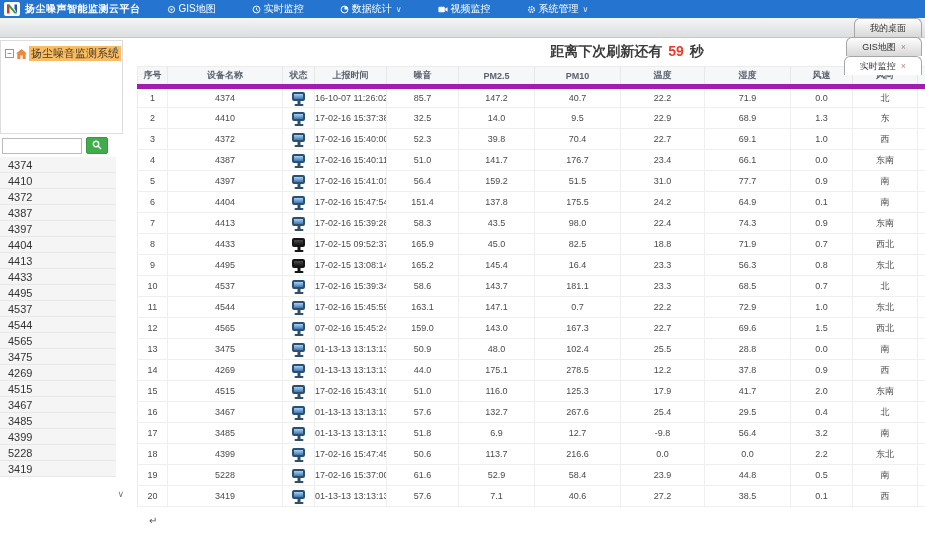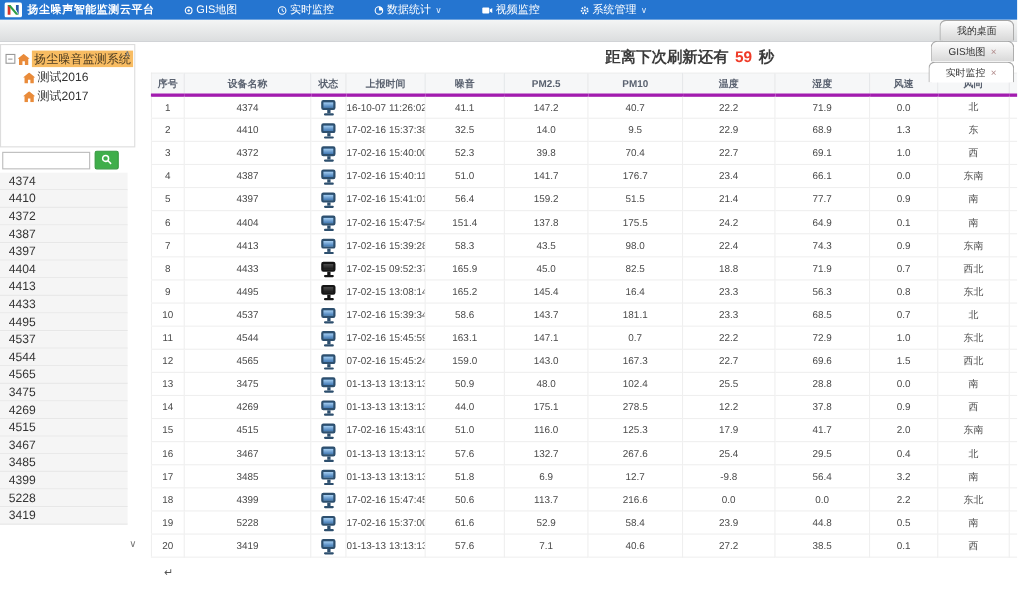--- a/index.html
+++ b/index.html
@@ -54,21 +54,21 @@
                  font-size:11px; color:#333; padding-left:8px; cursor:pointer; }
 
   
   .main { position:absolute; left:137px; top:0; right:0; bottom:0; overflow:hidden; }
   .refresh-note { width:980px; text-align:center; margin-top:5px; font-size:14px; font-weight:bold; color:#3b3b3b; }
   .refresh-note .sec { color:#ef3b28; padding:0 2px; }
 
   .data-table { width:980px; margin-top:5px; border-collapse:collapse; table-layout:fixed;
                 border-top:1px solid #ececec; border-left:1px solid #ececec; }
   .data-table th { height:20px; background:#f6f7f8; font-size:9px; color:#5a6270; font-weight:bold;
-                   border-right:1px solid #e6e8ea; border-bottom:3px solid #a21caf; text-align:center; }
+                   border-right:1px solid #e6e8ea; border-bottom:5px solid #a21caf; text-align:center; }
   .data-table td { height:21px; font-size:9px; color:#4a4a4a; text-align:center; white-space:nowrap;
                    border-right:1px solid #efefef; border-bottom:1px solid #efefef; overflow:hidden; }
 
   
   .mon { position:relative; display:inline-block; width:13px; height:9px; margin:2px 0 6px 0;
          color:#2d4f6e; border:2px solid currentColor; border-radius:2px;
          background:linear-gradient(180deg,#a8d1f4,#3f77b3); vertical-align:middle; }
   .mon::before { content:""; position:absolute; left:50%; transform:translateX(-50%); bottom:-5px;
                  width:3px; height:3px; background:currentColor; }
   .mon::after  { content:""; position:absolute; left:50%; transform:translateX(-50%); bottom:-7px;
@@ -166,41 +166,20 @@
       <div class="tree">
         <div class="tree-root-row">
           <span class="expander">−</span>
           <span class="home">
             <svg width="11" height="10" viewBox="0 0 11 10">
                 <path d="M5.5 0L0 4.5h1.3V10h3.1V6.6h2.2V10h3.1V4.5H11z" fill="#e98b3a"></path>
               </svg>
           </span>
           <span class="tree-root-label">扬尘噪音监测系统</span>
         </div>
-        <div>
-
-            <div class="tree-child">
-              <span class="home">
-                <svg width="11" height="10" viewBox="0 0 11 10">
-                  <path d="M5.5 0L0 4.5h1.3V10h3.1V6.6h2.2V10h3.1V4.5H11z" fill="#e98b3a"></path>
-                </svg>
-              </span>
-              <span>测试2016</span>
-            </div>
-
-            <div class="tree-child">
-              <span class="home">
-                <svg width="11" height="10" viewBox="0 0 11 10">
-                  <path d="M5.5 0L0 4.5h1.3V10h3.1V6.6h2.2V10h3.1V4.5H11z" fill="#e98b3a"></path>
-                </svg>
-              </span>
-              <span>测试2017</span>
-            </div>
-
-        </div>
         <span class="scroll-ico">∧</span>
       </div>
 
       <div class="search-row">
         <input class="search-input" placeholder="" style="">
         <button class="search-btn">
           <span>
             <svg width="10" height="10" viewBox="0 0 10 10">
                 <circle cx="4" cy="4" r="2.7" fill="none" stroke="#fff" stroke-width="1.4"></circle>
                 <line x1="6.2" y1="6.2" x2="9" y2="9" stroke="#fff" stroke-width="1.4"></line>
@@ -296,21 +275,21 @@
         </thead>
         <tbody>
 
             <tr>
               <td>1</td>
               <td>4374</td>
               <td>
                 <span class="mon online"></span>
               </td>
               <td>16-10-07 11:26:02</td>
-              <td>41.1</td>
+              <td>85.7</td>
               <td>147.2</td>
               <td>40.7</td>
               <td>22.2</td>
               <td>71.9</td>
               <td>0.0</td>
               <td>北</td>
               <td></td>
             </tr>
 
             <tr>
@@ -367,21 +346,21 @@
             <tr>
               <td>5</td>
               <td>4397</td>
               <td>
                 <span class="mon online"></span>
               </td>
               <td>17-02-16 15:41:01</td>
               <td>56.4</td>
               <td>159.2</td>
               <td>51.5</td>
-              <td>21.4</td>
+              <td>31.0</td>
               <td>77.7</td>
               <td>0.9</td>
               <td>南</td>
               <td></td>
             </tr>
 
             <tr>
               <td>6</td>
               <td>4404</td>
               <td>

